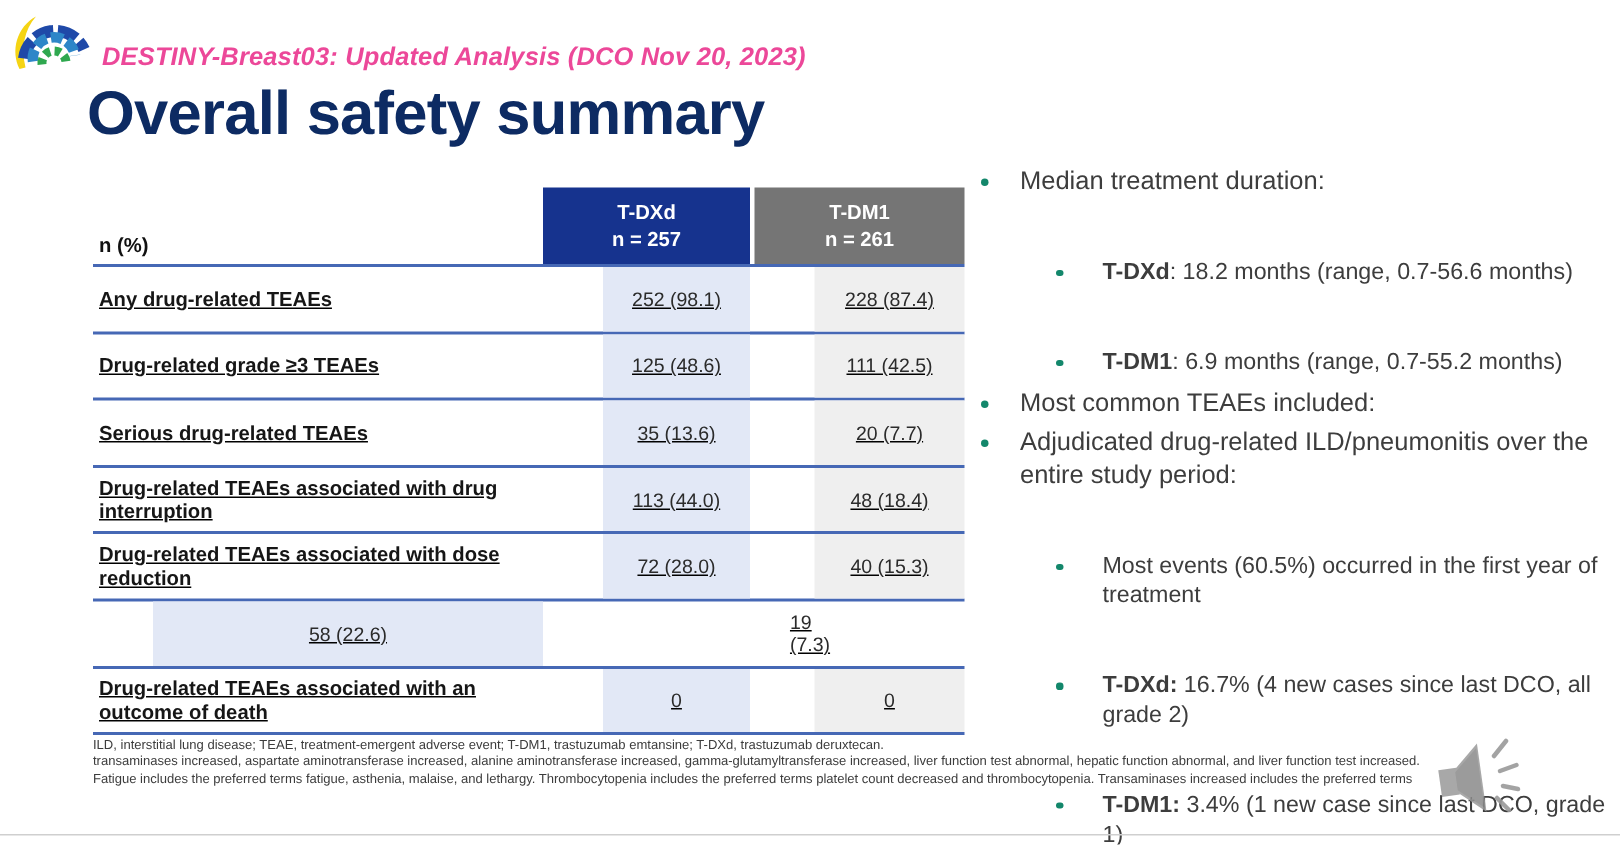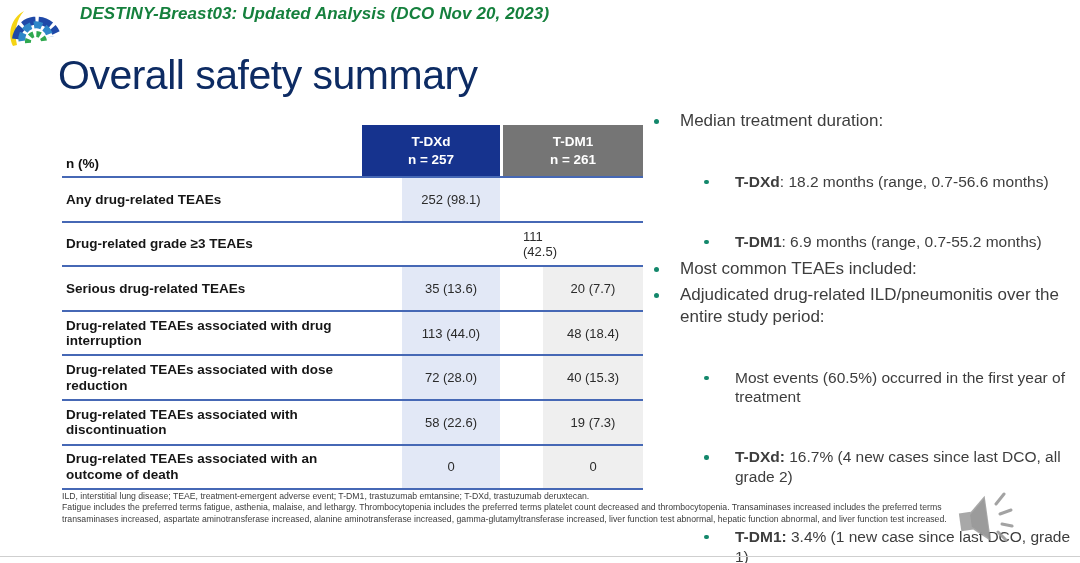--- a/index.html
+++ b/index.html
@@ -1,33 +1,33 @@
 <!DOCTYPE html>
 <html><head>
 <meta charset="utf-8">
 <style>
   html,body{margin:0;padding:0;background:#ffffff;}
   body{font-family:"Liberation Sans", sans-serif; width:1080px; height:563px; position:relative; overflow:hidden;}
 
   
   .topbar{position:absolute;left:0;top:0;width:1080px;height:48px;background:#ffffff;}
   .logo{position:absolute;left:6px;top:6px;width:54px;height:42px;}
-  .deck-title{position:absolute;left:68px;top:4px;font-size:17px;font-style:italic;font-weight:bold;color:#15803d;letter-spacing:.1px;margin-left:12px;}
+  .deck-title{position:absolute;left:68px;top:28px;font-size:17px;font-style:italic;font-weight:bold;color:#ec4899;letter-spacing:.1px;}
 
   
-  .slide-title{position:absolute;left:58px;top:52px;font-size:41px;font-weight:400;color:#0D2B63;letter-spacing:-.5px;}
+  .slide-title{position:absolute;left:58px;top:52px;font-size:41px;font-weight:700;color:#0D2B63;letter-spacing:-.5px;}
 
   
   .safety-table{position:absolute;left:62px;top:125px;width:581px;}
   .t-head{display:grid;grid-template-columns:300px 138px 3px 140px;height:53px;box-sizing:border-box;border-bottom:2px solid #4668B5;}
   .corner{display:flex;align-items:flex-end;padding:0 0 5px 4px;font-size:13.5px;font-weight:bold;color:#111;}
   .hcell{display:flex;flex-direction:column;align-items:center;justify-content:center;color:#fff;font-weight:bold;font-size:13.5px;line-height:1.3;}
   .hcell.blue{background:#16338E;}
   .hcell.gray{background:#757575;}
-  .t-row{display:grid;grid-template-columns:300px 138px 3px 140px;height:44.6px;box-sizing:border-box;border-bottom:2px solid #4668B5;}
+  .t-row{display:grid;grid-template-columns:300px 138px 3px 140px;height:44.6px;box-sizing:border-box;border-bottom:2px solid #4668B5;text-decoration:underline;}
   .lcell{display:flex;align-items:center;padding-left:4px;padding-right:8px;font-size:13.5px;font-weight:bold;color:#161616;line-height:1.15;}
   .vcell{display:flex;align-items:center;justify-content:center;font-size:13px;color:#2B2B2B;margin-left:40px;}
   .vcell.tint-blue{background:#E2E8F6;}
   .vcell.tint-gray{background:#EFEFEF;}
 
   
   .bullets{position:absolute;left:648px;top:110px;width:432px;color:#3D3D3D;}
   ul.l1{list-style:none;margin:0;padding:0;}
   ul.l1>li{position:relative;padding-left:32px;font-size:17px;line-height:1.28;margin-bottom:4px;}
   ul.l1>li::before{content:'';position:absolute;left:6px;top:9px;width:5px;height:5px;border-radius:50%;background:#13876B;}
@@ -71,23 +71,25 @@
     <div class="hcell gray">
       <span>T-DM1</span>
       <span>n = 261</span>
     </div>
   </div>
 
   <div class="t-row">
     <div class="lcell">Any drug-related TEAEs</div>
     <div class="vcell tint-blue">252 (98.1)</div>
       <div></div>
+    <div class="vcell tint-gray">228 (87.4)</div>
   </div>
   <div class="t-row">
     <div class="lcell">Drug-related grade ≥3 TEAEs</div>
+    <div class="vcell tint-blue">125 (48.6)</div>
       <div></div>
     <div class="vcell tint-gray">111 (42.5)</div>
   </div>
   <div class="t-row">
     <div class="lcell">Serious drug-related TEAEs</div>
     <div class="vcell tint-blue">35 (13.6)</div>
       <div></div>
     <div class="vcell tint-gray">20 (7.7)</div>
   </div>
   <div class="t-row">
@@ -96,21 +98,20 @@
       <div></div>
     <div class="vcell tint-gray">48 (18.4)</div>
   </div>
   <div class="t-row">
     <div class="lcell">Drug-related TEAEs associated with dose reduction</div>
     <div class="vcell tint-blue">72 (28.0)</div>
       <div></div>
     <div class="vcell tint-gray">40 (15.3)</div>
   </div>
   <div class="t-row">
-    <div class="lcell">Drug-related TEAEs associated with discontinuation</div>
     <div class="vcell tint-blue">58 (22.6)</div>
       <div></div>
     <div class="vcell tint-gray">19 (7.3)</div>
   </div>
   <div class="t-row">
     <div class="lcell">Drug-related TEAEs associated with an outcome of death</div>
     <div class="vcell tint-blue">0</div>
       <div></div>
     <div class="vcell tint-gray">0</div>
   </div>
@@ -135,22 +136,22 @@
         <li><span class="b">T-DXd:</span><span> 16.7% (4 new cases since last DCO, all grade 2)</span></li>
         <li><span class="b">T-DM1:</span><span> 3.4% (1 new case since last DCO, grade 1)</span></li>
         <li><span class="b"></span><span>There were no grade 4 or 5 events in either group</span></li>
       </ul>
     </li>
   </ul>
 </div>
 
 <div class="footnotes">
   <div>ILD, interstitial lung disease; TEAE, treatment-emergent adverse event; T-DM1, trastuzumab emtansine; T-DXd, trastuzumab deruxtecan.</div>
+  <div>transaminases increased, aspartate aminotransferase increased, alanine aminotransferase increased, gamma-glutamyltransferase increased, liver function test abnormal, hepatic function abnormal, and liver function test increased.</div>
   <div>Fatigue includes the preferred terms fatigue, asthenia, malaise, and lethargy. Thrombocytopenia includes the preferred terms platelet count decreased and thrombocytopenia. Transaminases increased includes the preferred terms</div>
-  <div>transaminases increased, aspartate aminotransferase increased, alanine aminotransferase increased, gamma-glutamyltransferase increased, liver function test abnormal, hepatic function abnormal, and liver function test increased.</div>
 </div>
 
 <svg class="audio" viewBox="0 0 72 64">
   <g transform="rotate(-8 36 32)" opacity="0.85">
     <rect x="12" y="22" width="12" height="18" fill="#9A9A9A"></rect>
     <polygon points="22,24 40,8 40,54 22,38" fill="#9A9A9A"></polygon>
     <polygon points="23,25 39,11 39,51 23,37" fill="#8A8A8A"></polygon>
   </g>
   <g stroke="#9A9A9A" stroke-width="3" stroke-linecap="round" opacity="0.9">
     <line x1="48" y1="16" x2="56" y2="6"></line>

